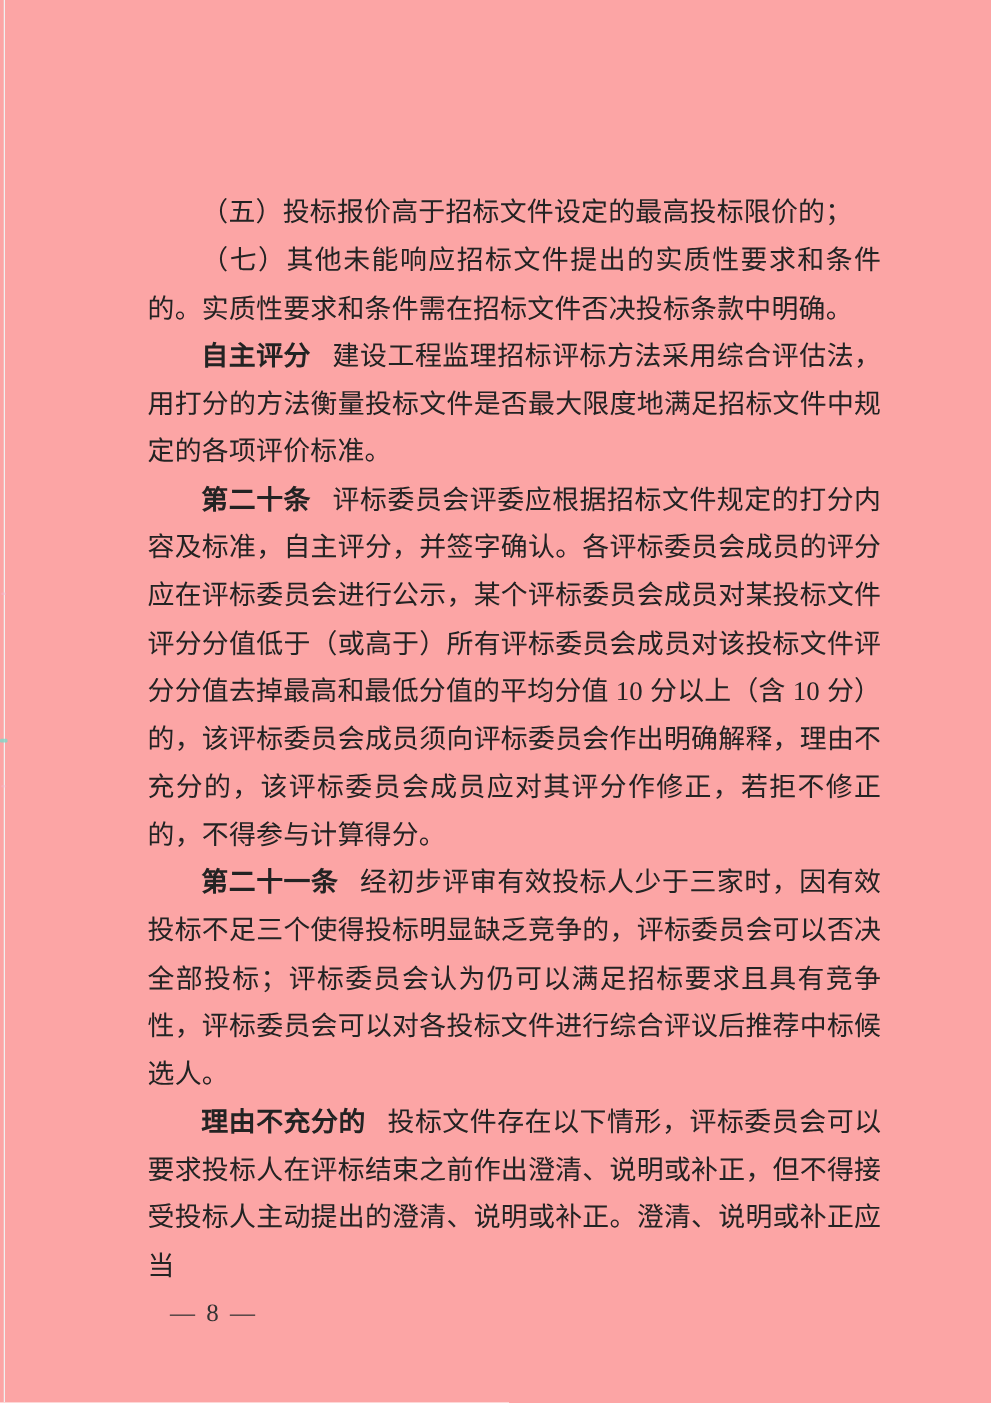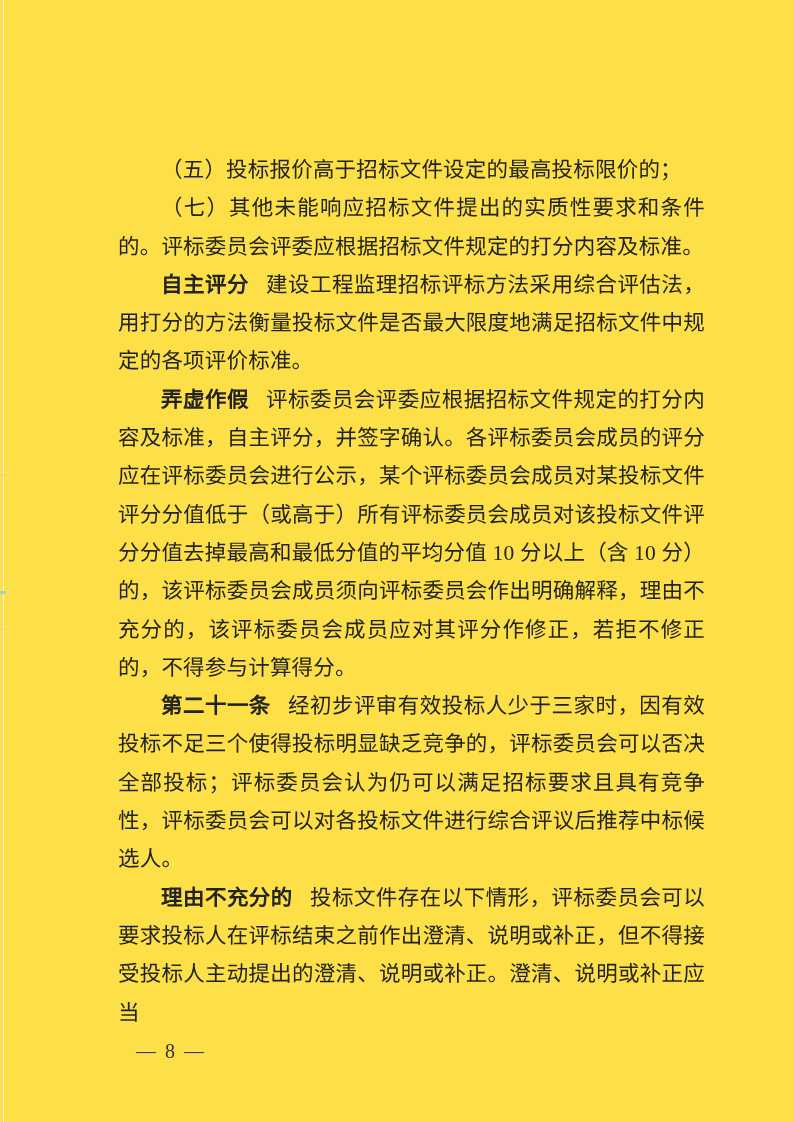--- a/index.html
+++ b/index.html
@@ -4,21 +4,21 @@
 <style>
   html, body {
     margin: 0;
     padding: 0;
     background: #ffffff;
   }
   .page {
     position: relative;
     width: 793px;
     height: 1122px;
-    background: #fde047;
+    background: #fca5a5;
     overflow: hidden;
     font-family: "Liberation Serif", "DejaVu Serif", serif;
   }
   
   .edge-line {
     position: absolute;
     left: 3px;
     top: 0;
     width: 1px;
     height: 1122px;
@@ -87,25 +87,25 @@
   <div class="edge-line"></div>
   <div class="tick tick-pink-1"></div>
   <div class="tick tick-teal"></div>
   <div class="tick tick-pink-2"></div>
 
   <main class="text-block">
 
     <p class="para"><span>（五）投标报价高于招标文件设定的最高投标限价的；</span></p>
 
 
-    <p class="para"><span>（七）其他未能响应招标文件提出的实质性要求和条件的。评标委员会评委应根据招标文件规定的打分内容及标准。</span></p>
+    <p class="para"><span>（七）其他未能响应招标文件提出的实质性要求和条件的。实质性要求和条件需在招标文件否决投标条款中明确。</span></p>
 
     <p class="para"><span class="head">自主评分</span><span>建设工程监理招标评标方法采用综合评估法，用打分的方法衡量投标文件是否最大限度地满足招标文件中规定的各项评价标准。</span></p>
 
-    <p class="para"><span class="head">弄虚作假</span><span>评标委员会评委应根据招标文件规定的打分内容及标准，自主评分，并签字确认。各评标委员会成员的评分应在评标委员会进行公示，某个评标委员会成员对某投标文件评分分值低于（或高于）所有评标委员会成员对该投标文件评分分值去掉最高和最低分值的平均分值 10 分以上（含 10 分）的，该评标委员会成员须向评标委员会作出明确解释，理由不充分的，该评标委员会成员应对其评分作修正，若拒不修正的，不得参与计算得分。</span></p>
+    <p class="para"><span class="head">第二十条</span><span>评标委员会评委应根据招标文件规定的打分内容及标准，自主评分，并签字确认。各评标委员会成员的评分应在评标委员会进行公示，某个评标委员会成员对某投标文件评分分值低于（或高于）所有评标委员会成员对该投标文件评分分值去掉最高和最低分值的平均分值 10 分以上（含 10 分）的，该评标委员会成员须向评标委员会作出明确解释，理由不充分的，该评标委员会成员应对其评分作修正，若拒不修正的，不得参与计算得分。</span></p>
 
     <p class="para"><span class="head">第二十一条</span><span>经初步评审有效投标人少于三家时，因有效投标不足三个使得投标明显缺乏竞争的，评标委员会可以否决全部投标；评标委员会认为仍可以满足招标要求且具有竞争性，评标委员会可以对各投标文件进行综合评议后推荐中标候选人。</span></p>
 
     <p class="para"><span class="head">理由不充分的</span><span>投标文件存在以下情形，评标委员会可以要求投标人在评标结束之前作出澄清、说明或补正，但不得接受投标人主动提出的澄清、说明或补正。澄清、说明或补正应当</span></p>
 
   </main>
 
   <footer class="footer">— 8 —</footer>
 
 </div>

